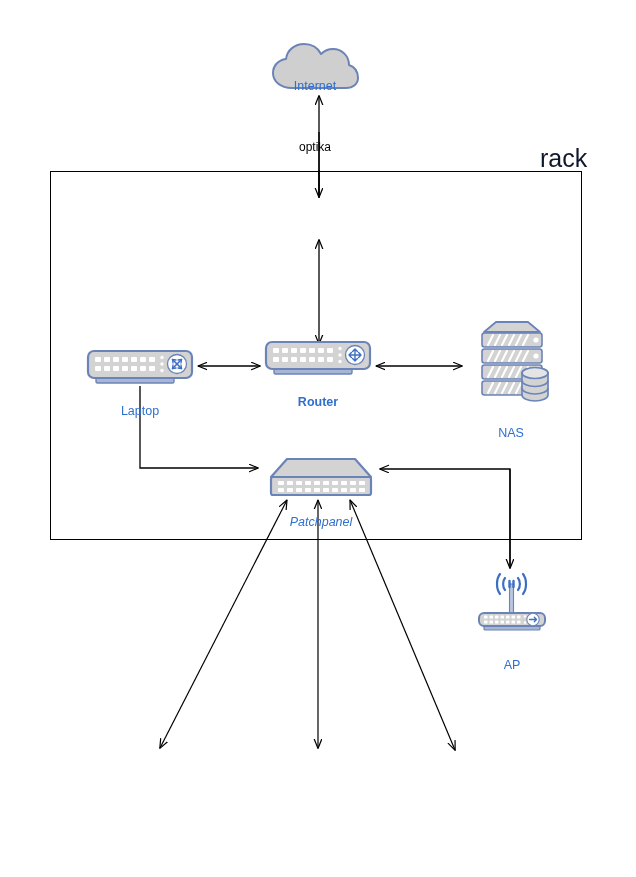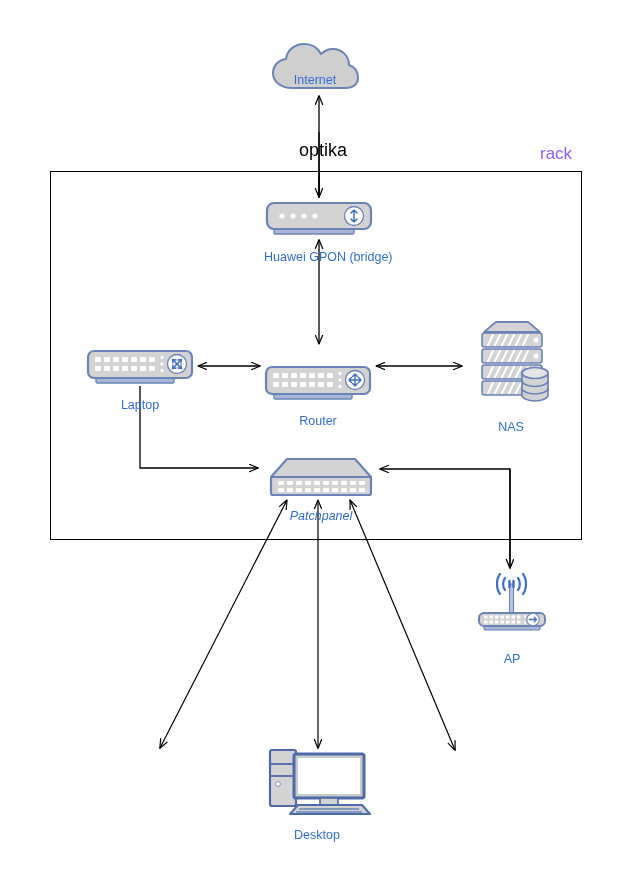--- a/index.html
+++ b/index.html
@@ -27,32 +27,32 @@
   .node {
     position: absolute;
     text-align: center;
   }
   .node-label {
     font-size: 12.5px;
     color: #2f6fd0;
     text-align: center;
     line-height: 14px;
     white-space: nowrap;
-    margin-top: 10px;
+    margin-top: 16px;
   }
   .plain-label {
     position: absolute;
-    font-size: 18px;
+    font-size: 12px;
     color: #000000;
     white-space: nowrap;
   }
   .rack-label {
     position: absolute;
-    font-size: 17px;
-    color: #8b5cf6;
+    font-size: 25px;
+    color: #0f172a;
     white-space: nowrap;
   }
   .rack-box {
     position: absolute;
     border: 1.4px solid #000000;
     background: transparent;
   }
   .icon-wrap {
     display: block;
     margin: 0 auto;
@@ -120,33 +120,20 @@
 
   <div class="node" style="left:268px; top:40px; width:94px;">
     <svg class="icon-wrap" width="94" height="52" viewBox="0 0 94 52">
       <path d="M24,48 C12,48 5,41 5,33 C5,26 10,20 18,19 C19,10 27,4 36,4
                C44,4 50,8 53,14 C56,11 60,9 65,9 C74,9 81,16 81,25
                C87,27 90,32 90,38 C90,44 85,48 78,48 Z" fill="#cfcfcf" stroke="#6b84b8" stroke-width="2" stroke-linejoin="round"></path>
     </svg>
     <div class="node-label" style="position:absolute; left:0; top:23px; width:94px;">Internet</div>
   </div>
 
-  <div class="node" style="left:264px; top:200px; width:110px;">
-    <svg class="icon-wrap" width="110" height="40" viewBox="0 0 110 40">
-      <rect x="10" y="27" width="80" height="7" rx="1.5" fill="#a8b6d6" stroke="#6b84b8" stroke-width="1.4"></rect>
-      <rect x="3" y="3" width="104" height="26" rx="7" fill="#d3d3d3" stroke="#6b84b8" stroke-width="2.2"></rect>
-      <circle cx="18" cy="16" r="2.6" fill="#ffffff"></circle>
-      <circle cx="29" cy="16" r="2.6" fill="#ffffff"></circle>
-      <circle cx="40" cy="16" r="2.6" fill="#ffffff"></circle>
-      <circle cx="51" cy="16" r="2.6" fill="#ffffff"></circle>
-      <circle cx="90" cy="16" r="9.5" fill="#ffffff" stroke="#6b84b8" stroke-width="1.3"></circle>
-      <path d="M90,10.5 L90,21.5 M87,13 L90,10 L93,13 M87,19 L90,22 L93,19" fill="none" stroke="#3b6fc4" stroke-width="1.5" stroke-linecap="round" stroke-linejoin="round"></path>
-    </svg>
-    <div class="node-label">Huawei GPON (bridge)</div>
-  </div>
 
   <div class="node" style="left:86px; top:348px; width:108px;">
     <svg class="icon-wrap" width="108" height="40" viewBox="0 0 108 40">
       <rect x="10" y="28" width="78" height="7" rx="1.5" fill="#a8b6d6" stroke="#6b84b8" stroke-width="1.4"></rect>
       <rect x="2" y="3" width="104" height="27" rx="6" fill="#d3d3d3" stroke="#6b84b8" stroke-width="2.2"></rect>
       <g fill="#ffffff">
         <rect x="9" y="9" width="6" height="5" rx="1"></rect>
         <rect x="18" y="9" width="6" height="5" rx="1"></rect>
         <rect x="27" y="9" width="6" height="5" rx="1"></rect>
         <rect x="36" y="9" width="6" height="5" rx="1"></rect>
@@ -165,21 +152,21 @@
         <circle cx="76" cy="22.5" r="1.7"></circle>
       </g>
       <circle cx="91" cy="16" r="9.5" fill="#ffffff" stroke="#6b84b8" stroke-width="1.3"></circle>
       <path d="M86.5,11.5 L95.5,20.5 M95.5,11.5 L86.5,20.5" fill="none" stroke="#3b6fc4" stroke-width="1.6" stroke-linecap="round"></path>
       <path d="M86.5,11.5 L90,12 M86.5,11.5 L87,15 M95.5,11.5 L92,12 M95.5,11.5 L95,15
                M86.5,20.5 L90,20 M86.5,20.5 L87,17 M95.5,20.5 L92,20 M95.5,20.5 L95,17" fill="none" stroke="#3b6fc4" stroke-width="1.3" stroke-linecap="round"></path>
     </svg>
     <div class="node-label">Laptop</div>
   </div>
 
-  <div class="node" style="left:264px; top:364px; width:108px;">
+  <div class="node" style="left:264px; top:339px; width:108px;font-weight:bold;">
     <svg class="icon-wrap" width="108" height="40" viewBox="0 0 108 40">
       <rect x="10" y="28" width="78" height="7" rx="1.5" fill="#a8b6d6" stroke="#6b84b8" stroke-width="1.4"></rect>
       <rect x="2" y="3" width="104" height="27" rx="6" fill="#d3d3d3" stroke="#6b84b8" stroke-width="2.2"></rect>
       <g fill="#ffffff">
         <rect x="9" y="9" width="6" height="5" rx="1"></rect>
         <rect x="18" y="9" width="6" height="5" rx="1"></rect>
         <rect x="27" y="9" width="6" height="5" rx="1"></rect>
         <rect x="36" y="9" width="6" height="5" rx="1"></rect>
         <rect x="45" y="9" width="6" height="5" rx="1"></rect>
         <rect x="54" y="9" width="6" height="5" rx="1"></rect>
@@ -305,36 +292,15 @@
         <circle cx="51" cy="46.5" r="1.3"></circle>
         <circle cx="51" cy="52.5" r="1.3"></circle>
       </g>
       <circle cx="59" cy="49.5" r="6.2" fill="#ffffff" stroke="#6b84b8" stroke-width="1.1"></circle>
       <path d="M55.5,49.5 L62.5,49.5 M60.3,47.3 L62.5,49.5 L60.3,51.7" fill="none" stroke="#3b6fc4" stroke-width="1.3" stroke-linecap="round" stroke-linejoin="round"></path>
     </svg>
     <div class="node-label">AP</div>
   </div>
 
 
-  <div class="node" style="left:262px; top:744px; width:110px;">
-    <svg class="icon-wrap" width="110" height="74" viewBox="0 0 110 74">
-
-      <rect x="8" y="6" width="26" height="56" rx="2" fill="#d3d3d3" stroke="#4f6aa8" stroke-width="2.2"></rect>
-      <path d="M9,20 L33,20" stroke="#4f6aa8" stroke-width="1.8"></path>
-      <path d="M9,32 L33,32" stroke="#4f6aa8" stroke-width="1.8"></path>
-      <circle cx="16" cy="40" r="2.4" fill="#ffffff" stroke="#6b84b8" stroke-width="0.9"></circle>
-
-      <rect x="32" y="10" width="70" height="44" rx="2" fill="#c9c9c9" stroke="#4f6aa8" stroke-width="3"></rect>
-      <rect x="36" y="14" width="62" height="36" fill="#ffffff"></rect>
-
-      <rect x="58" y="54" width="18" height="7" fill="#d3d3d3" stroke="#4f6aa8" stroke-width="1.6"></rect>
-
-      <path d="M28,70 L36,61 L100,61 L108,70 Z" fill="#d3d3d3" stroke="#4f6aa8" stroke-width="2" stroke-linejoin="round"></path>
-      <g stroke="#6b84b8" stroke-width="1.3">
-        <path d="M37,65 L97,65"></path>
-        <path d="M34,68 L100,68"></path>
-      </g>
-    </svg>
-    <div class="node-label">Desktop</div>
-  </div>
 
 
 </div>
 
 </body></html>

